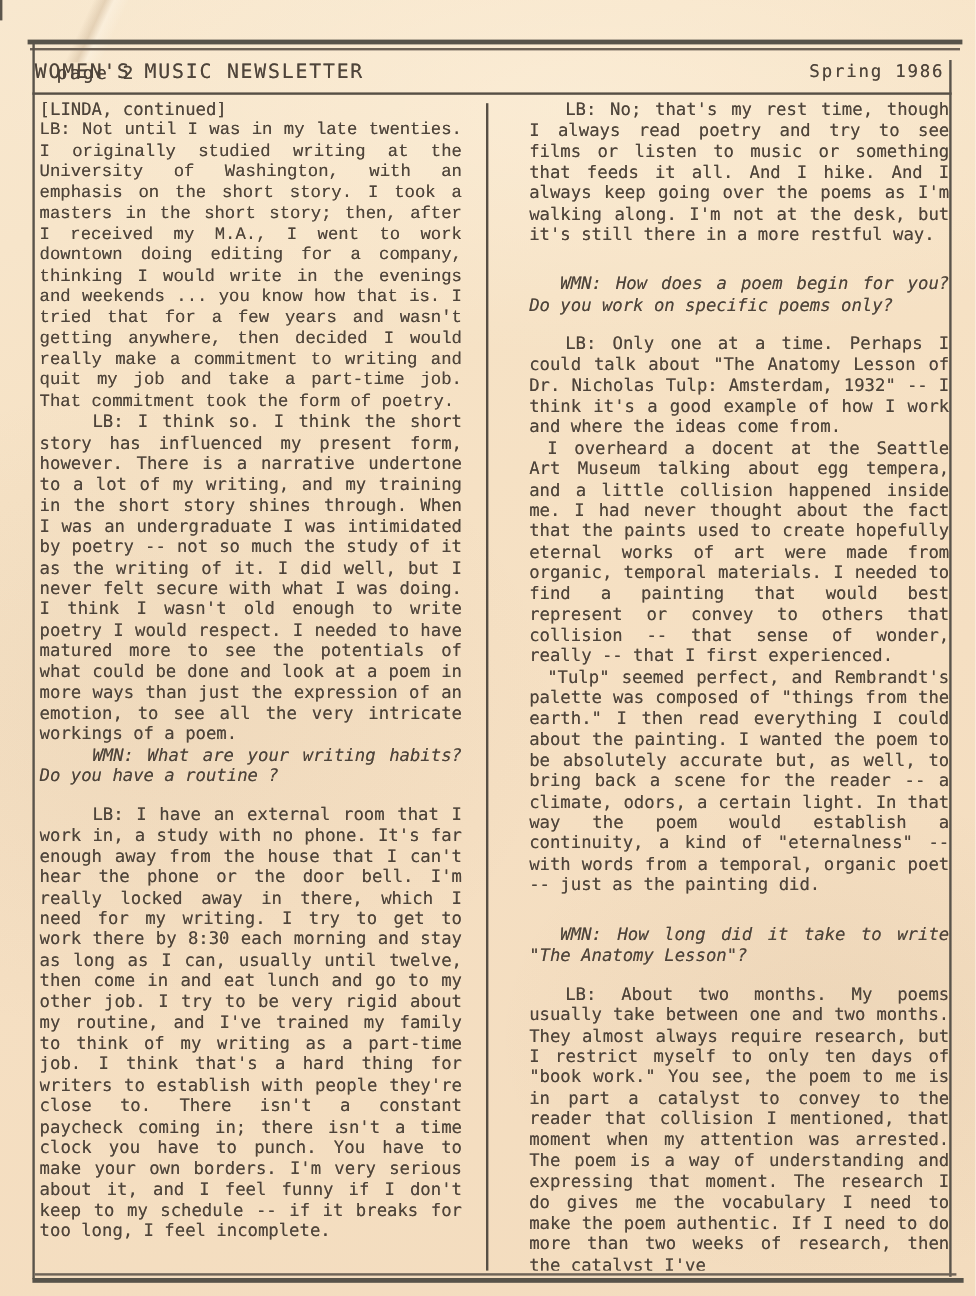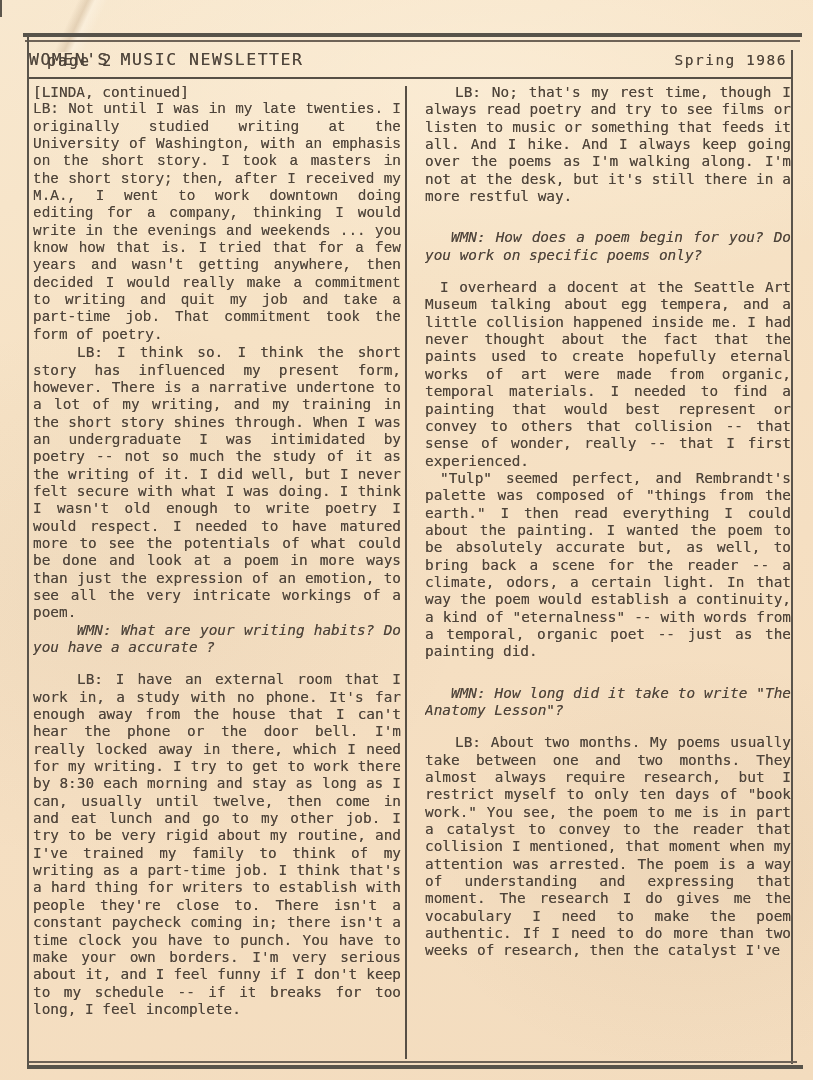--- a/index.html
+++ b/index.html
@@ -34,21 +34,21 @@
   .bottom-thin{left:29px;top:1061px;width:768px;height:2px;background:#7a6c5d;}
   .bottom-thick{left:27px;top:1065px;width:776px;height:4px;}
 
   .header{position:absolute;left:29px;top:44px;width:764px;height:34px;}
   .page-label{position:absolute;left:18px;top:8px;font-size:15px;letter-spacing:2px;}
   .nl-title{position:absolute;left:0;right:0;top:6px;font-size:16.5px;letter-spacing:1.5px;}
   .issue-date{position:absolute;right:6px;top:8px;font-size:14.5px;letter-spacing:1.5px;}
 
   .columns{
     position:absolute;left:33px;top:84px;width:758px;height:975px;
-    display:flex;overflow:hidden;
+    display:flex;overflow:hidden;gap:16px;
   }
   .col{width:368px;font-size:14.4px;line-height:17.35px;text-align:justify;overflow:hidden;}
   .col p{margin:0;}
   .divider{width:2px;background:#574f45;margin:2px 18px 0 4px;flex:none;}
   .col-right{width:366px;}
 
   .question{font-style:italic;margin:24px 0 15px 0 !important;text-indent:44px;}
   .col-right .question{text-indent:26px;}
   .question.tight{margin-top:0 !important;margin-bottom:15px !important;}
   .question.first{margin-top:2px !important;}
@@ -82,29 +82,30 @@
     <span class="nl-title">WOMEN'S MUSIC NEWSLETTER</span>
     <span class="issue-date">Spring 1986</span>
   </div>
 
   <div class="columns">
 
     <div class="col col-left">
       <p class="note">[LINDA, continued]</p>
       <p class="answer no-indent">LB:   Not until I was in my late twenties.  I originally studied writing at the University of Washington, with an emphasis on the short story.  I took a masters in the short story; then, after I received my M.A., I went to work downtown doing editing for a company, thinking I would write in the evenings and weekends ... you know how that is.  I tried that for a few years and wasn't getting anywhere, then decided I would really make a commitment to writing and quit my job and take a part-time job.  That commitment took the form of poetry.</p>
       <p class="answer">LB:   I think so.  I think the short story has influenced my present form, however.  There is a narrative undertone to a lot of my writing, and my training in the short story shines through.  When I was an undergraduate I was intimidated by poetry -- not so much the study of it as the writing of it.  I did well, but I never felt secure with what I was doing. I think I wasn't old enough to write poetry I would respect.  I needed to have matured more to see the potentials of what could be done and look at a poem in more ways than just the expression of an emotion, to see all the very intricate workings of a poem.</p>
-      <p class="question tight">WMN:  What are your writing habits? Do you have a accurate ?</p>
+      <p class="question tight">WMN:  What are your writing habits? Do you have a routine ?</p>
       <p class="answer">LB:   I have an external room that I work in, a study with no phone.  It's far enough away from the house that I can't hear the phone or the door bell.  I'm really locked away in there, which I need for my writing.  I try to get to work there by 8:30 each morning and stay as long as I can, usually until twelve, then come in and eat lunch and go to my other job.  I try to be very rigid about my routine, and I've trained my family to think of my writing as a part-time job.  I think that's a hard thing for writers to establish with people they're close to. There isn't a constant paycheck coming in; there isn't a time clock you have to punch.  You have to make your own borders. I'm very serious about it, and I feel funny if I don't keep to my schedule -- if it breaks for too long, I feel incomplete.</p>
     </div>
 
     <div class="divider"></div>
 
     <div class="col col-right">
       <p class="answer">LB:  No; that's my rest time, though I always read poetry and try to see films or listen to music or something that feeds it all.  And I hike.  And I always keep going over the poems as I'm walking along.  I'm not at the desk, but it's still there in a more restful way.</p>
       <p class="question">WMN:  How does a poem begin for you? Do you work on specific poems only?</p>
+      <p class="answer">LB:   Only one at a time.  Perhaps I could talk about "The Anatomy Lesson of Dr. Nicholas Tulp: Amsterdam, 1932" -- I think it's a good example of how I work and where the ideas come from.</p>
       <p class="cont">I overheard a docent at the Seattle Art Museum talking about egg tempera, and a little collision happened inside me.  I had never thought about the fact that the paints used to create hopefully eternal works of art were made from organic, temporal materials.  I needed to find a painting that would best represent or convey to others that collision -- that sense of wonder, really -- that I first experienced.</p>
       <p class="cont">"Tulp" seemed perfect, and Rembrandt's palette was composed of "things from the earth."  I then read everything I could about the painting.  I wanted the poem to be absolutely accurate but, as well, to bring back a scene for the reader -- a climate, odors, a certain light.  In that way the poem would establish a continuity, a kind of "eternalness" -- with words from a temporal, organic poet -- just as the painting did.</p>
       <p class="question">WMN:  How long did it take to write "The Anatomy Lesson"?</p>
       <p class="answer">LB:   About two months.   My poems usually take between one and two months. They almost always require research, but I restrict myself to only ten days of "book work."  You see, the poem to me is in part a catalyst to convey to the reader that collision I mentioned, that moment when my attention was arrested.  The poem is a way of understanding and expressing that moment.  The research I do gives me the vocabulary I need to make the poem authentic.  If I need to do more than two weeks of research, then the catalyst I've</p>
     </div>
 
   </div>
 </div>
 
 </body></html>

